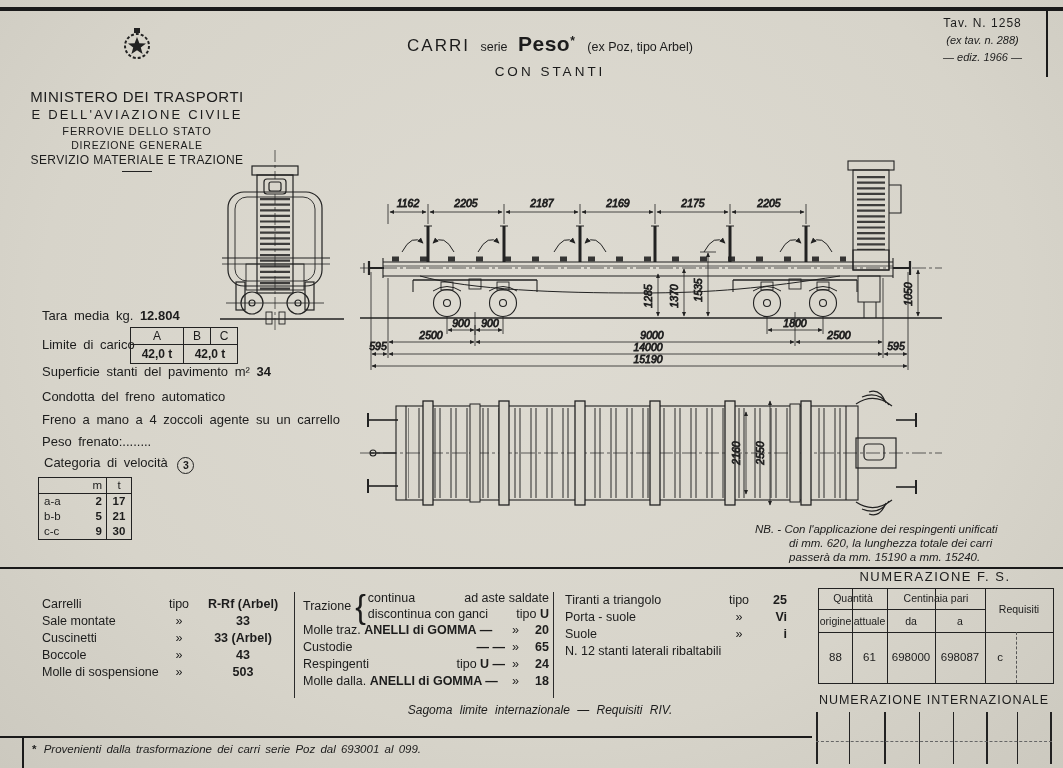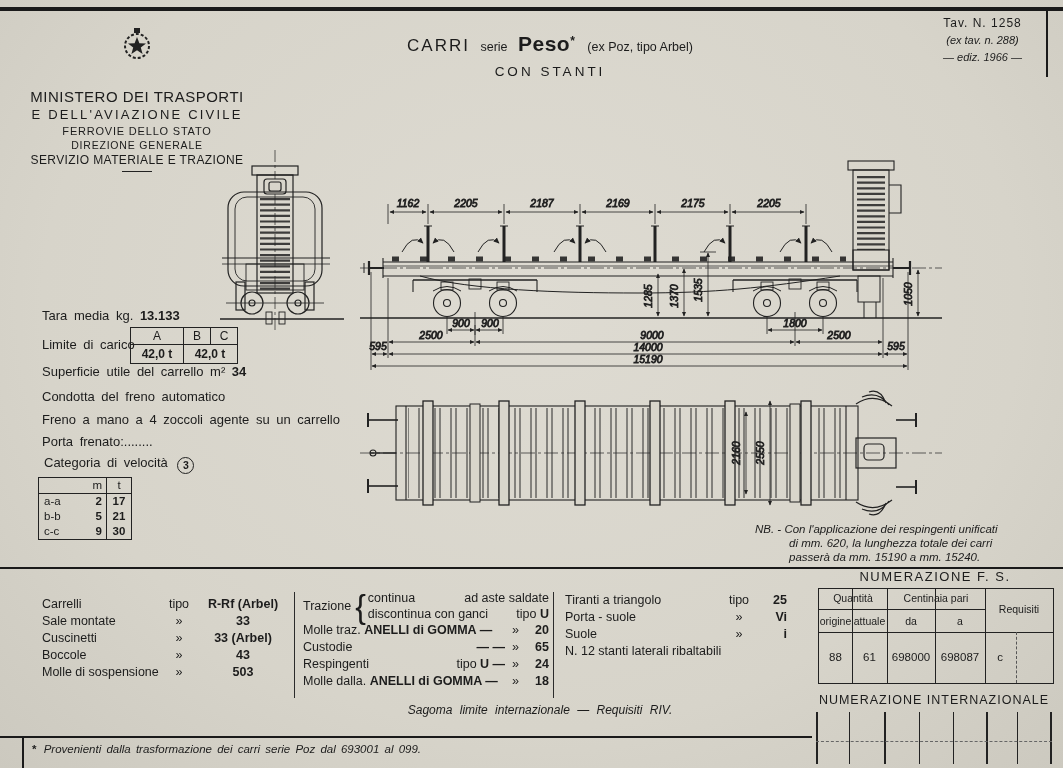--- a/index.html
+++ b/index.html
@@ -355,41 +355,41 @@
         <line x1="746" y1="412" x2="746" y2="494" marker-start="url(#ar)" marker-end="url(#ar)"></line>
         <line x1="770" y1="401" x2="770" y2="505" marker-start="url(#ar)" marker-end="url(#ar)"></line>
         <text transform="translate(740,453) rotate(-90)" text-anchor="middle">2160</text>
         <text transform="translate(764,453) rotate(-90)" text-anchor="middle">2550</text>
       </g>
     </g>
   </svg>
 
   <div class="ab spec" style="left:42px;top:308px;">
     <span>Tara media kg.</span>
-    <span class="b">13.133</span>
+    <span class="b">12.804</span>
   </div>
   <div class="ab spec" style="left:42px;top:337px;">Limite di carico</div>
   <div class="ab limtab">
     <div class="row hdr">
       <span class="lc-a">A</span>
       <span class="lc-b">B</span>
       <span class="lc-c">C</span>
     </div>
     <div class="row dat">
       <span class="lc-v1">42,0 t</span>
       <span class="lc-v2">42,0 t</span>
     </div>
   </div>
   <div class="ab spec" style="left:42px;top:364px;">
-    <span>Superficie utile del carrello m²</span>
+    <span>Superficie stanti del pavimento m²</span>
     <span class="b">34</span>
   </div>
   <div class="ab spec" style="left:42px;top:389px;">Condotta del freno automatico</div>
   <div class="ab spec" style="left:42px;top:412px;">Freno a mano a 4 zoccoli agente su un carrello</div>
-  <div class="ab spec" style="left:42px;top:434px;">Porta frenato:........</div>
+  <div class="ab spec" style="left:42px;top:434px;">Peso frenato:........</div>
   <div class="ab spec" style="left:44px;top:455px;">
     <span>Categoria di velocità</span>
     <span class="circle3">3</span>
   </div>
 
   <div class="ab sptab">
     <div class="row hdr">
       <span class="sp-k"></span>
       <span class="sp-m">m</span>
       <span class="sp-t">t</span>

